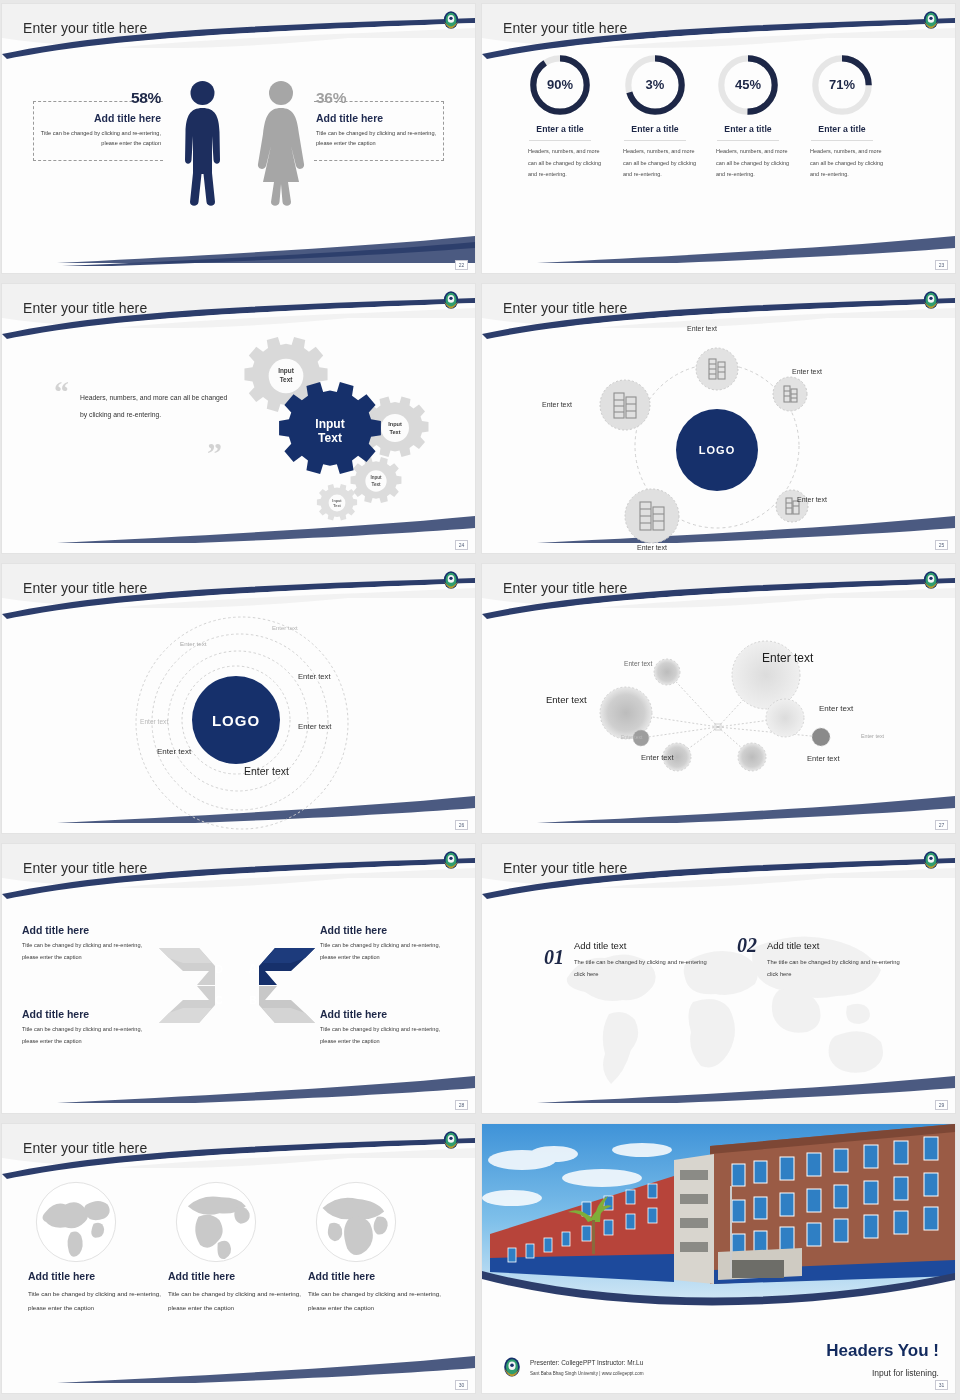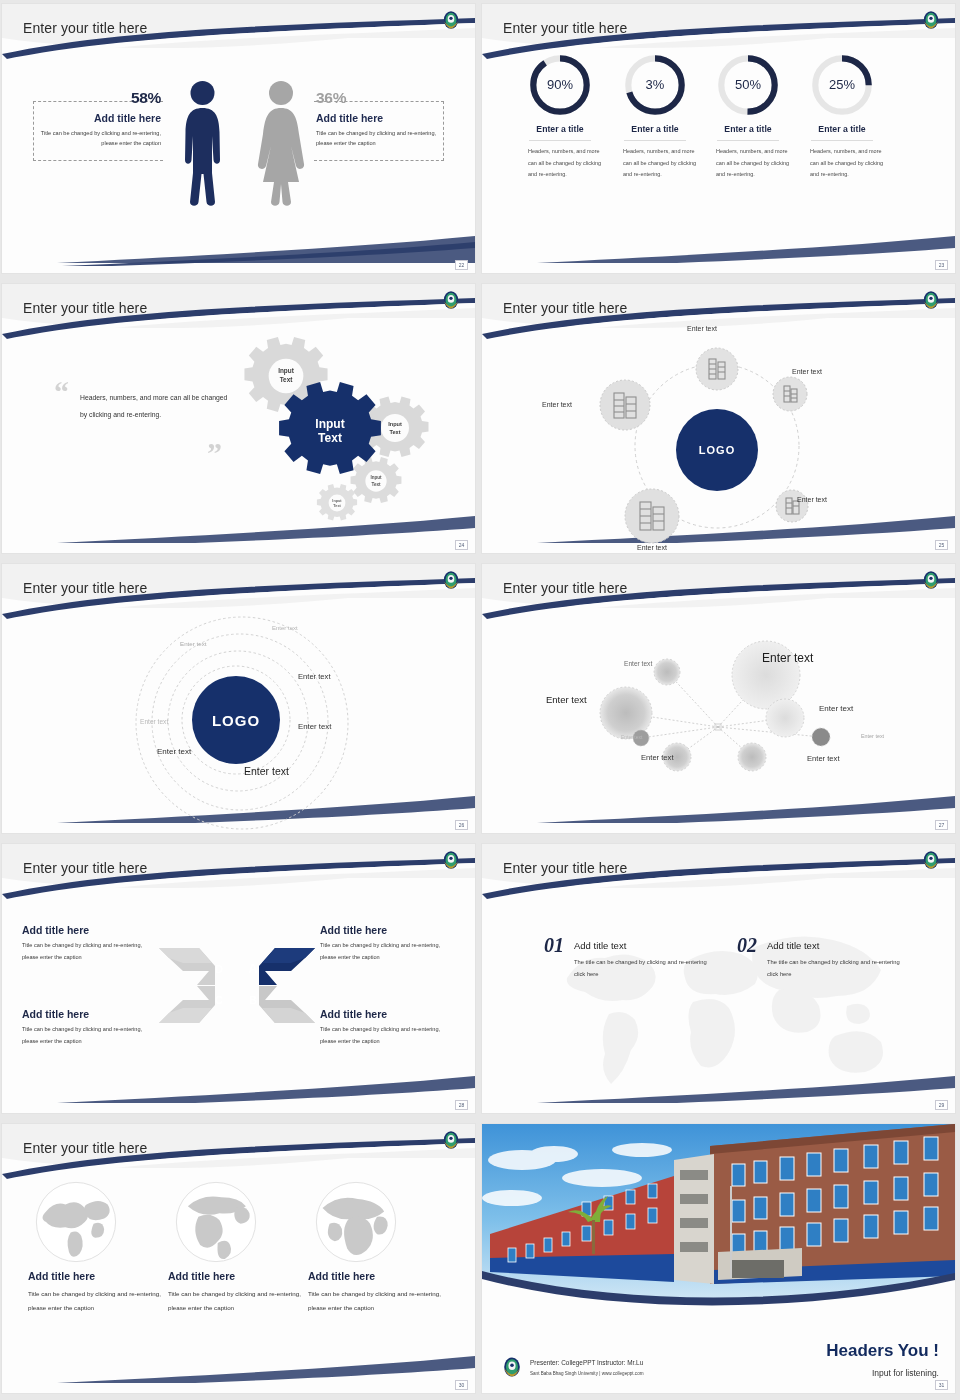--- a/index.html
+++ b/index.html
@@ -51,21 +51,21 @@
   .bg-svg { position:absolute; left:0; top:0; width:100%; height:100%; }
   .content { position:absolute; left:0; top:34px; width:100%; height:246px; z-index:4; }
   .pct { font-size: 15.5px; font-weight: bold; letter-spacing:-.3px;}
   .addtitle { font-size: 10.5px; font-weight: bold; color:#1f2a50; margin-top:5px;}
   .cap { font-size:5.6px; color:#3c3c3c; line-height:1.85; margin-top:4px;}
   .dashbox { position:absolute; border:1px dashed #9a9a9a; }
 
   
   .donut-col { position:absolute; top:16px; width:96px; text-align:center;}
   .donut-val { position:absolute; left:0; top:0; width:100%;
-               line-height:62px; font-size:13px; font-weight:normal; color:#1d2747;}
+               line-height:62px; font-size:13px; font-weight:bold; color:#1d2747;}
   .donut-title { font-size:8.7px; font-weight:bold; color:#1d2747; margin-top:8px;}
   .donut-rule { width:62px; height:1px; background:#dcdcdc; margin:6px auto 0;}
   .donut-body { font-size:5.5px; color:#4a4a4a; line-height:2.1; margin-top:5px; text-align:left; padding-left:16px;}
 
   
   .quote-mark { position:absolute; font-family:"Liberation Serif",serif;
                 font-size:30px; color:#d3d3d3; font-weight:bold;}
   .quote-txt { position:absolute; left:78px; top:72px; width:150px;
                font-size:6.8px; color:#333; line-height:2.45;}
   .node-lbl { position:absolute; font-size:7px; color:#333; white-space:nowrap;}
@@ -197,34 +197,34 @@
           <div class="donut-rule"></div>
           <div class="donut-body">Headers, numbers, and more can all be changed by clicking and re-entering.</div>
         </div>
 
         <div class="donut-col" style="left:218px;">
           <div style="position:relative;width:62px;height:62px;margin:0 auto;">
             <svg viewBox="0 0 36 36" style="width:62px;height:62px;transform:rotate(-90deg)">
               <circle cx="18" cy="18" r="15.5" fill="none" stroke="#e6e6e6" stroke-width="3.6"></circle>
               <circle cx="18" cy="18" r="15.5" fill="none" stroke="#1d2747" stroke-width="3.6" stroke-dasharray="48.7 97.4"></circle>
             </svg>
-            <div class="donut-val">50%</div>
+            <div class="donut-val">45%</div>
           </div>
           <div class="donut-title">Enter a title</div>
           <div class="donut-rule"></div>
           <div class="donut-body">Headers, numbers, and more can all be changed by clicking and re-entering.</div>
         </div>
 
         <div class="donut-col" style="left:312px;">
           <div style="position:relative;width:62px;height:62px;margin:0 auto;">
             <svg viewBox="0 0 36 36" style="width:62px;height:62px;transform:rotate(-90deg)">
               <circle cx="18" cy="18" r="15.5" fill="none" stroke="#e6e6e6" stroke-width="3.6"></circle>
               <circle cx="18" cy="18" r="15.5" fill="none" stroke="#1d2747" stroke-width="3.6" stroke-dasharray="24.35 97.4"></circle>
             </svg>
-            <div class="donut-val">25%</div>
+            <div class="donut-val">71%</div>
           </div>
           <div class="donut-title">Enter a title</div>
           <div class="donut-rule"></div>
           <div class="donut-body">Headers, numbers, and more can all be changed by clicking and re-entering.</div>
         </div>
       </div>
       <div class="pgnum">23</div>
     </div>
   </div>
 
@@ -588,21 +588,21 @@
             <path d="M172,52 q26,-14 52,-6 q24,12 14,30 q-18,14 -40,10 q-26,2 -30,-16 q-4,-12 4,-18z"></path>
             <path d="M176,94 q24,-8 36,6 q12,22 0,44 q-12,20 -28,14 q-14,-16 -10,-34 q-6,-20 2,-30z"></path>
             <path d="M236,40 q40,-18 80,-8 q34,8 48,30 q-10,26 -44,26 q-30,6 -56,-6 q-34,-8 -28,-42z"></path>
             <path d="M262,82 q30,-4 40,16 q6,20 -12,26 q-26,4 -34,-16 q-4,-18 6,-26z"></path>
             <path d="M318,128 q30,-12 46,6 q8,22 -16,30 q-30,4 -36,-16 q-2,-14 6,-20z"></path>
             <path d="M330,98 q16,-6 22,4 q4,12 -10,14 q-16,0 -12,-18z"></path>
           </g>
         </svg>
 
         <div style="position:absolute;left:62px;top:56px;">
-          <div style="display:flex;align-items:flex-start;gap:10px;">
+          <div style="display:flex;align-items:center;gap:10px;">
             <div class="bignum">01</div>
             <div style="width:135px;margin-top:6px;">
               <div class="num-title">Add title text</div>
               <div class="num-cap">The title can be changed by clicking and re-entering click here</div>
             </div>
           </div>
         </div>
         <div style="position:absolute;left:255px;top:56px;">
           <div style="display:flex;align-items:flex-start;gap:10px;">
             <div class="bignum">02</div>

